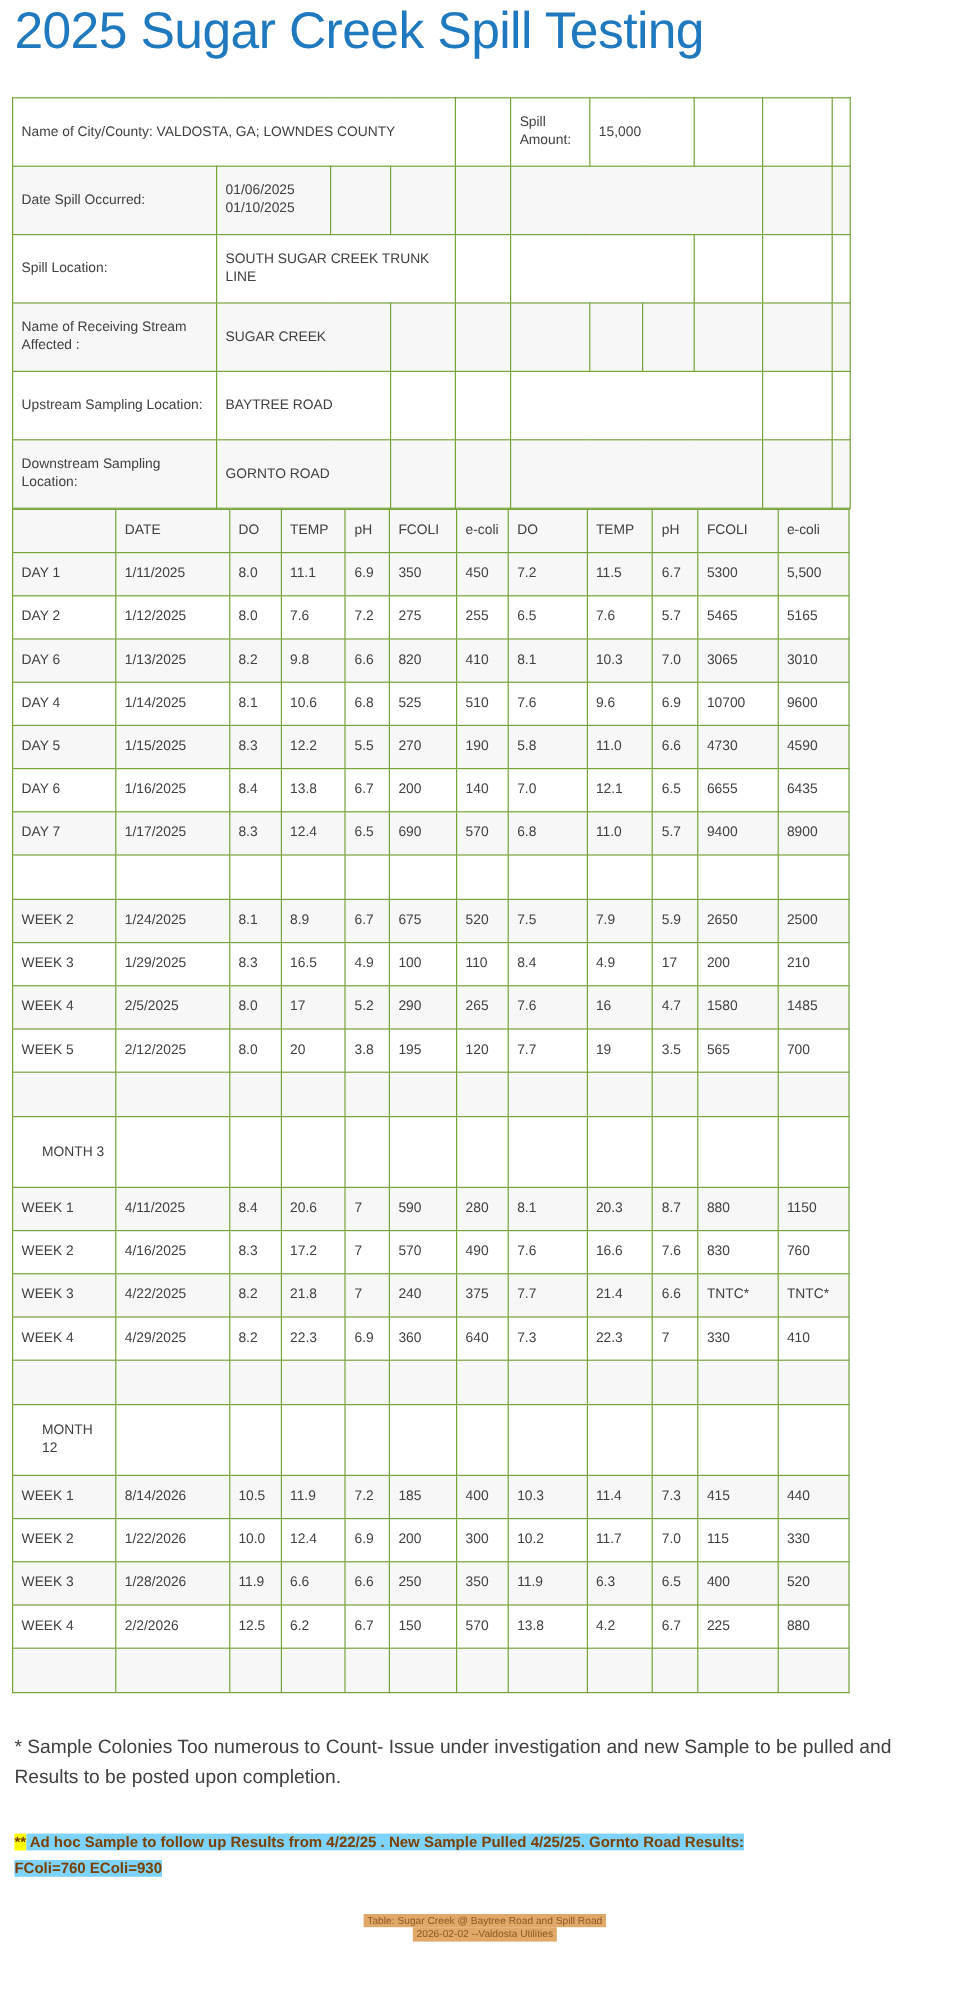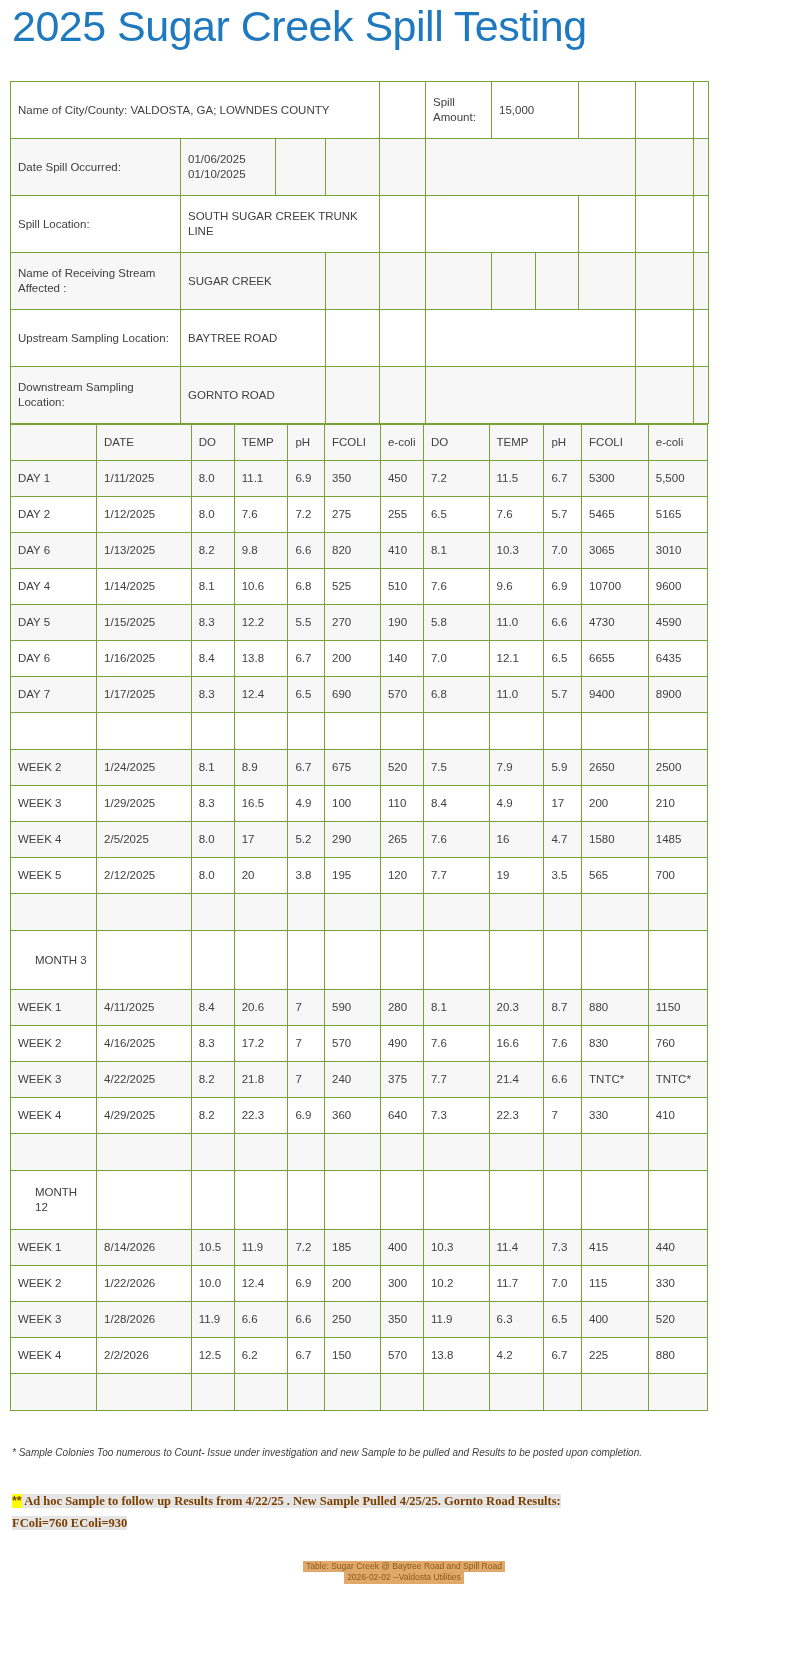--- a/index.html
+++ b/index.html
@@ -47,35 +47,34 @@
   .info-table td{height:32px;}
   .info-table td.tall{height:42px;}
 
   
   .data-table td{height:23px;padding:6px 6px 6px 7px;}
   .data-table td.blank{height:24px;}
   .data-table td.section{height:46px;padding-left:24px;}
 
   
   .footnote{
-    font-size:10px;
+    font-size:16px;
     line-height:1.55;
     color:#404040;
     margin:34px 0 0 2px;
     width:770px;
-    font-style:italic;
   }
   .note-highlight{
     margin:30px 0 0 2px;
     font-size:12.5px;
     line-height:1.75;
     font-weight:bold;
     color:#7b3f00;
   }
-  .note-highlight .hl{background:#e5e5e5;font-family:Liberation Serif, serif;}
+  .note-highlight .hl{background:#7dd3fc;}
   .note-highlight .star{background:#ffff00;}
 
   .caption{
     text-align:center;
     margin:26px auto 0 auto;
     font-size:8.5px;
     line-height:1.35;
     color:#8a5a20;
   }
   .caption span{background:#e0a869;padding:0 3px;display:inline-block;}

